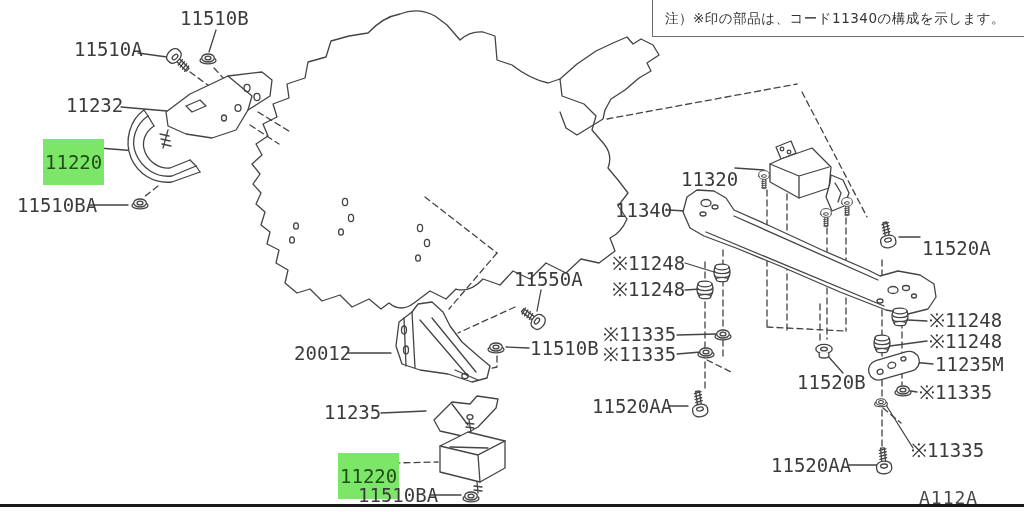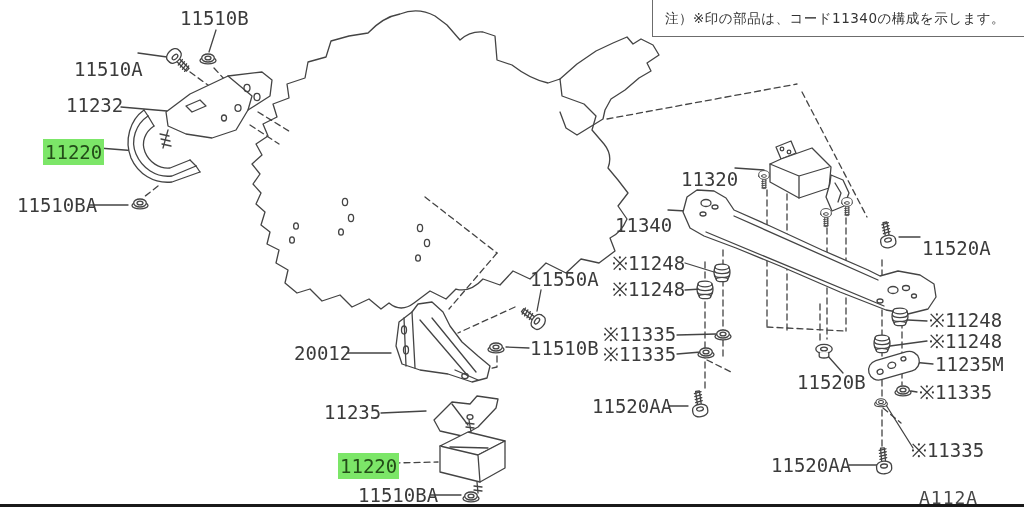--- a/index.html
+++ b/index.html
@@ -1,21 +1,21 @@
 <!DOCTYPE html>
 <html><head>
 <meta charset="utf-8">
 <style>
   html,body{margin:0;padding:0;}
   body{width:1024px;height:512px;position:relative;overflow:hidden;background:#ffffff;
        font-family:"DejaVu Sans Mono","Liberation Mono",monospace;}
   svg.diagram{position:absolute;left:0;top:0;}
   .lbl{position:absolute;font-size:19px;line-height:18px;color:#3b3b3b;white-space:nowrap;
        font-family:"DejaVu Sans Mono","Liberation Mono",monospace;}
-  .hl{padding:4px 2px;color:#234d18;}
+  .hl{padding:14px 2px;color:#234d18;}
   .note{position:absolute;left:652px;top:0;width:372px;height:37px;box-sizing:border-box;
         border-left:1.5px solid #6c6c6c;border-bottom:1.5px solid #6c6c6c;
         font-family:"DejaVu Sans","Liberation Sans",sans-serif;font-size:13.5px;color:#333;
         padding:10px 0 0 12px;letter-spacing:.5px;}
   .code{position:absolute;left:919px;top:487px;font-size:18px;letter-spacing:1px;color:#474747;}
   .bottom-rule{position:absolute;left:0;top:504px;width:1024px;height:3px;background:#191919;}
 </style>
 </head>
 <body>
 
@@ -244,32 +244,32 @@
     <ellipse cx="892" cy="365" rx="4" ry="3" fill="none"></ellipse>
     <ellipse cx="905" cy="362" rx="2.5" ry="2" fill="none"></ellipse>
   </g>
 </svg>
 
 <div class="note">
   <span>注）※印の部品は、コード11340の構成を示します。</span>
 </div>
 
 <div class="lbl" style="left:180px;top:9px">11510B</div>
-<div class="lbl" style="left:74px;top:60px">11510A</div>
+<div class="lbl" style="left:74px;top:40px">11510A</div>
 <div class="lbl" style="left:66px;top:96px">11232</div>
 <div class="lbl hl" style="left: 43px; top: 139px; background: rgb(124, 230, 104);">11220</div>
 <div class="lbl" style="left:17px;top:196px">11510BA</div>
-<div class="lbl" style="left:530px;top:270px">11550A</div>
+<div class="lbl" style="left:514px;top:270px">11550A</div>
 <div class="lbl" style="left:294px;top:344px">20012</div>
 <div class="lbl" style="left:530px;top:339px">11510B</div>
 <div class="lbl" style="left:324px;top:403px">11235</div>
 <div class="lbl hl" style="left: 338px; top: 453px; background: rgb(124, 230, 104);">11220</div>
 <div class="lbl" style="left:358px;top:486px">11510BA</div>
 <div class="lbl" style="left:681px;top:170px">11320</div>
-<div class="lbl" style="left:615px;top:216px">11340</div>
+<div class="lbl" style="left:615px;top:201px">11340</div>
 <div class="lbl" style="left:922px;top:239px">11520A</div>
 <div class="lbl" style="left:612px;top:254px">※11248</div>
 <div class="lbl" style="left:612px;top:280px">※11248</div>
 <div class="lbl" style="left:603px;top:325px">※11335</div>
 <div class="lbl" style="left:603px;top:345px">※11335</div>
 <div class="lbl" style="left:592px;top:397px">11520AA</div>
 <div class="lbl" style="left:797px;top:373px">11520B</div>
 <div class="lbl" style="left:929px;top:311px">※11248</div>
 <div class="lbl" style="left:929px;top:332px">※11248</div>
 <div class="lbl" style="left:935px;top:355px">11235M</div>

